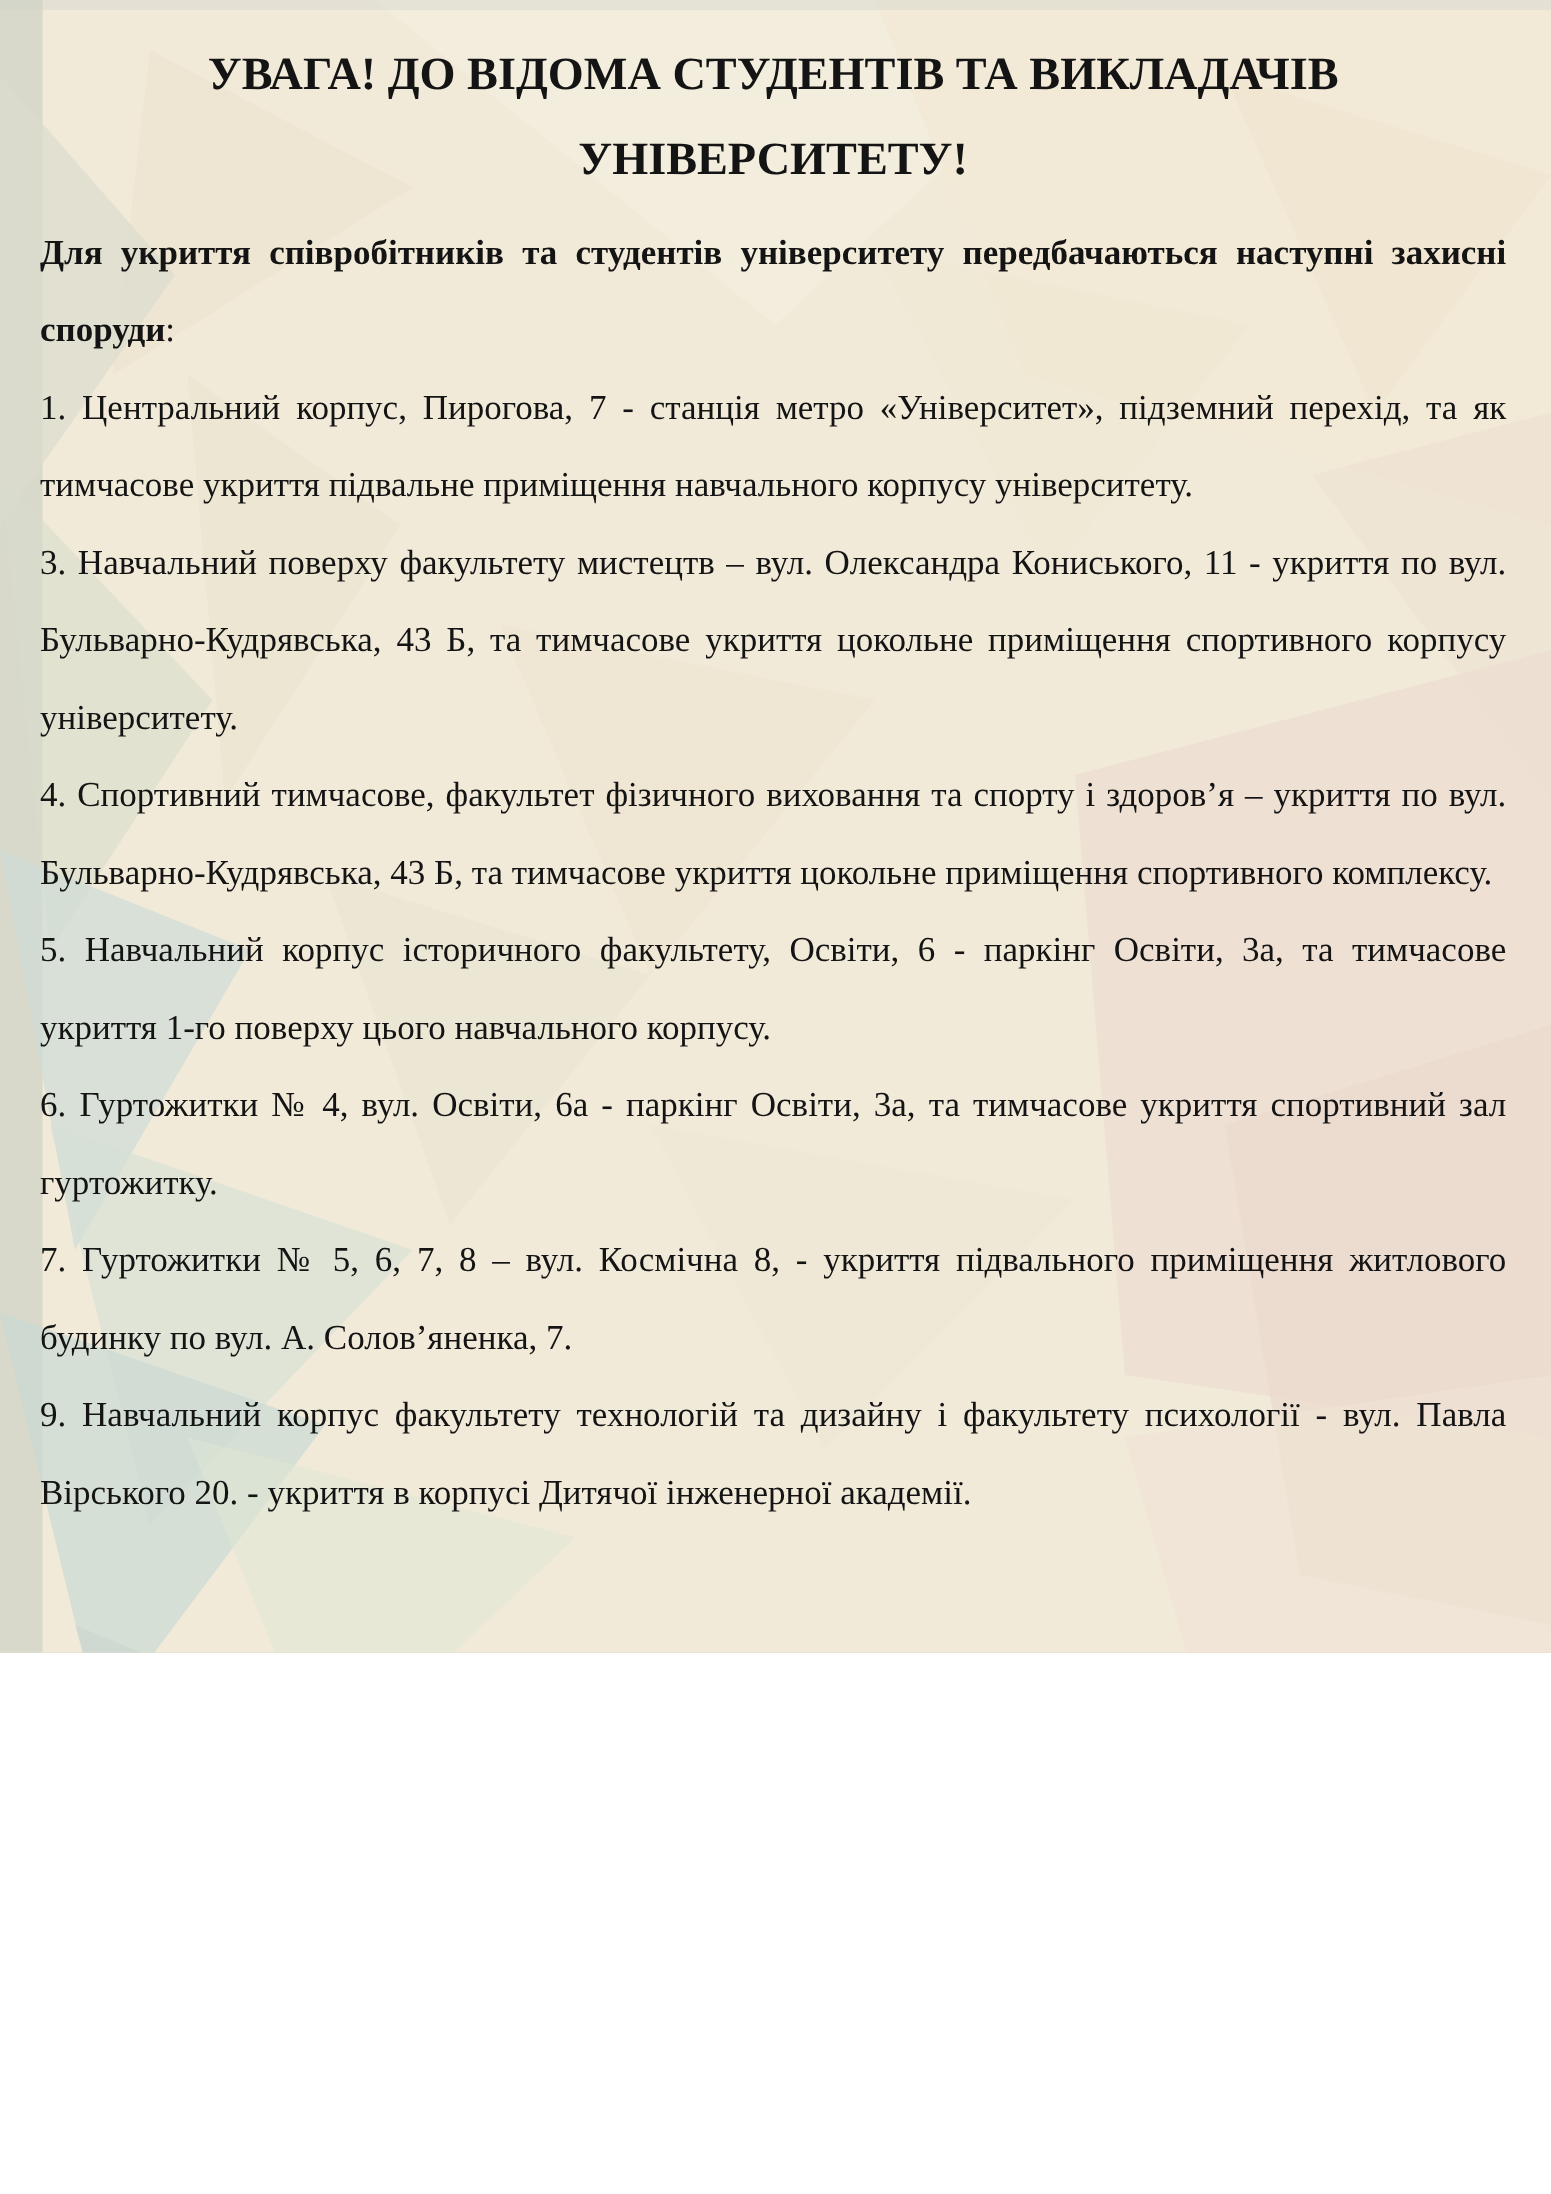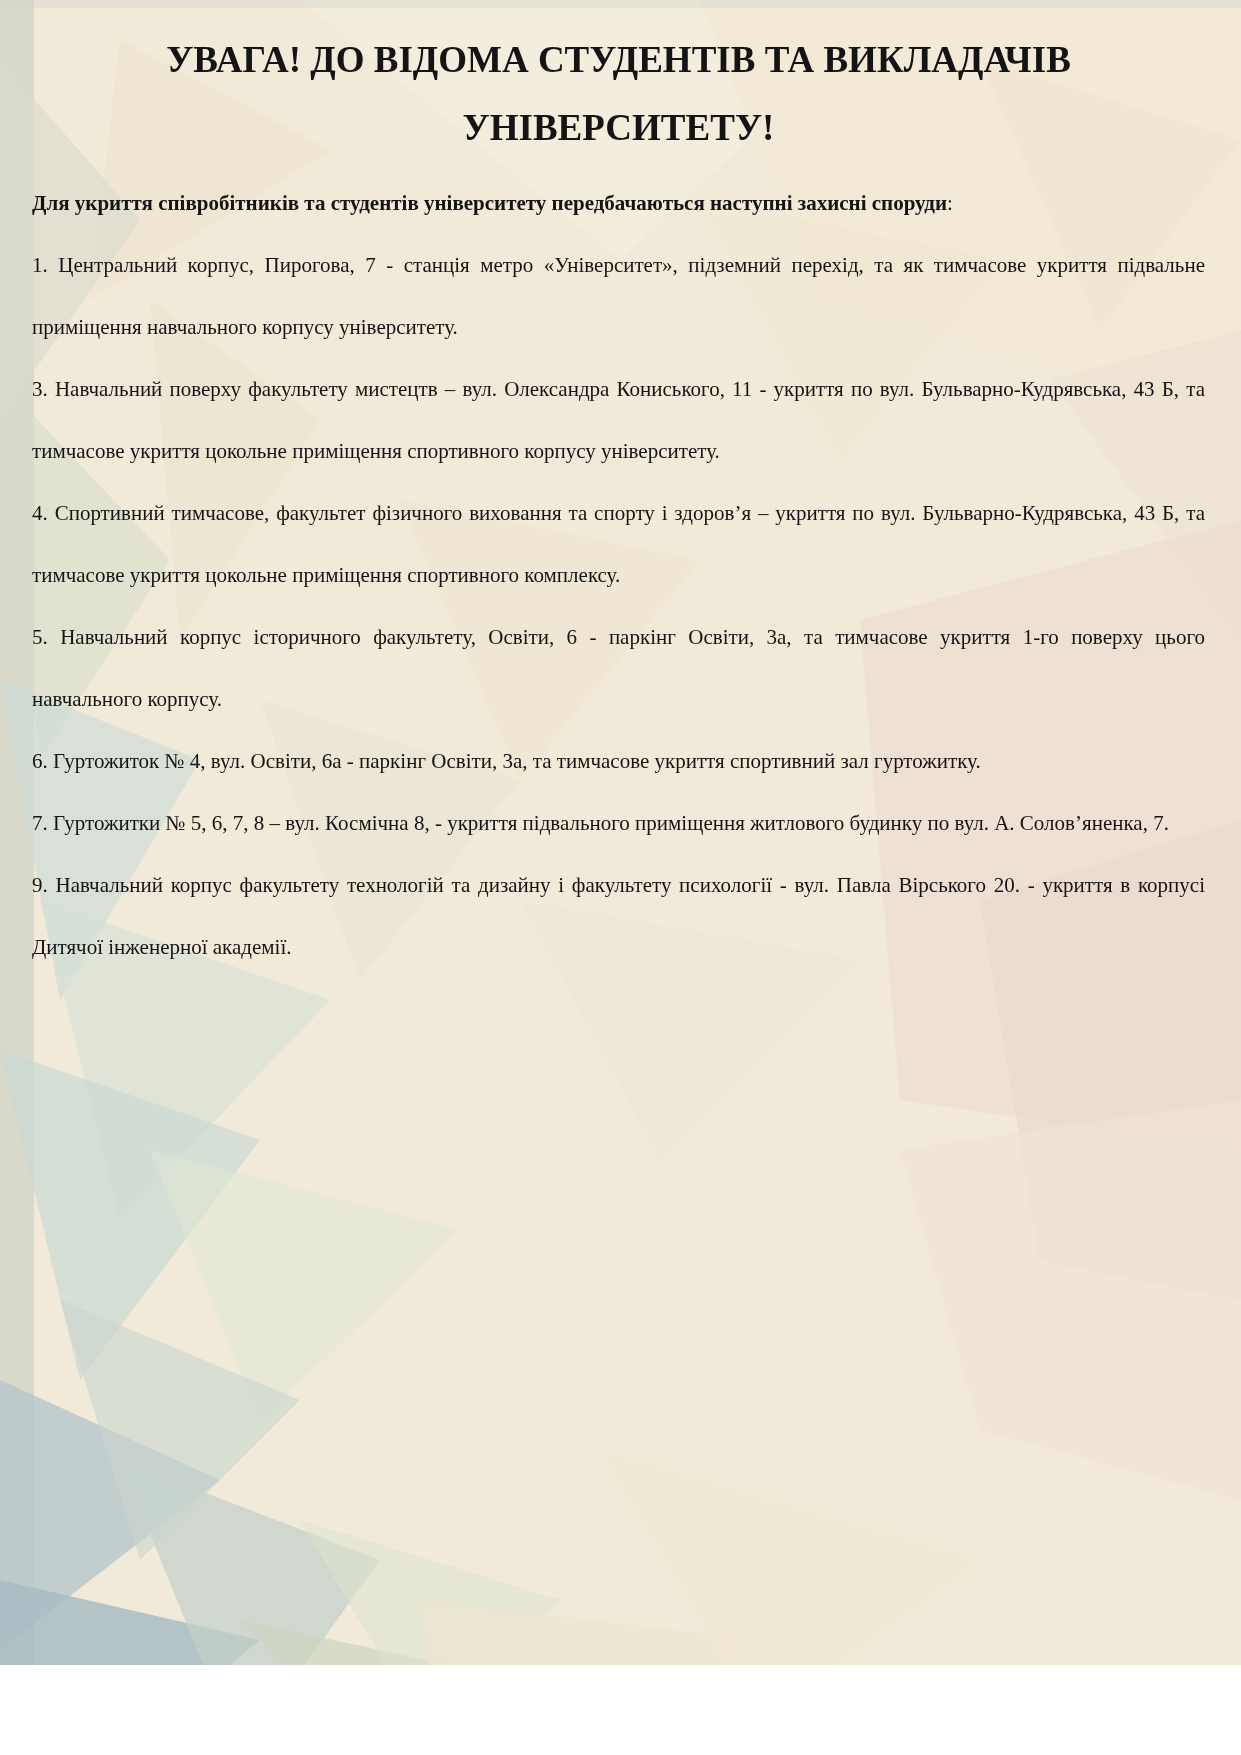--- a/index.html
+++ b/index.html
@@ -8,21 +8,21 @@
   }
   body {
     width: 1241px;
     height: 1755px;
     overflow: hidden;
     font-family: "Liberation Serif", "DejaVu Serif", serif;
   }
   .page {
     position: relative;
     width: 1241px;
-    height: 1665px;
+    height: 1322px;
     background: #f1ead9;
     overflow: hidden;
     box-shadow: inset 0 0 0 1px rgba(120,120,110,0.35);
   }
   .bg-texture {
     position: absolute;
     top: 0; left: 0;
     width: 1241px;
     height: 1755px;
     z-index: 0;
@@ -40,21 +40,21 @@
     font-size: 37px;
     line-height: 68px;
     letter-spacing: 0px;
     margin: 0 0 10px 0;
   }
   .doc-title .t-line {
     display: block;
   }
   .body-text p {
     margin: 0;
-    font-size: 21px;
+    font-size: 28px;
     line-height: 62px;
     text-align: justify;
     text-align-last: left;
   }
   .body-text p.intro {
     font-weight: bold;
   }
   .body-text .intro-tail {
     font-weight: normal;
   }
@@ -122,21 +122,21 @@
 
       <p><span>1. </span><strong>Центральний корпус</strong><span>, Пирогова, 7  - станція метро «Університет», підземний перехід, та як тимчасове укриття підвальне приміщення навчального корпусу університету.</span></p>
 
 
       <p><span>3. </span><strong>Навчальний поверху факультету мистецтв</strong><span> – вул. Олександра Кониського, 11 - укриття по вул. Бульварно-Кудрявська, 43 Б, та тимчасове укриття цокольне приміщення спортивного корпусу університету.</span></p>
 
       <p><span>4. </span><strong>Спортивний тимчасове, факультет фізичного виховання та спорту і здоров’я</strong><span> – укриття по вул. Бульварно-Кудрявська, 43 Б, та тимчасове укриття  цокольне приміщення спортивного комплексу.</span></p>
 
       <p><span>5. </span><strong>Навчальний корпус історичного факультету</strong><span>, Освіти, 6 - паркінг Освіти, 3а, та тимчасове укриття 1-го поверху цього  навчального корпусу.</span></p>
 
-      <p><span>6. </span><strong>Гуртожиток № 4,</strong><span> вул. Освіти, 6а -  паркінг Освіти, 3а, та тимчасове укриття спортивний зал гуртожитку.</span></p>
+      <p><span>6. </span><strong>Гуртожитки № 4,</strong><span> вул. Освіти, 6а -  паркінг Освіти, 3а, та тимчасове укриття спортивний зал гуртожитку.</span></p>
 
       <p><span>7. </span><strong>Гуртожитки № 5, 6, 7, 8</strong><span> – вул. Космічна 8, -  укриття підвального приміщення житлового будинку по вул. А. Солов’яненка, 7.</span></p>
 
 
       <p><span>9. </span><strong>Навчальний корпус факультету технологій та дизайну і факультету психології</strong><span> - вул. Павла Вірського 20. - укриття в корпусі Дитячої інженерної академії.</span></p>
 
     </div>
   </div>
 </div>
 

